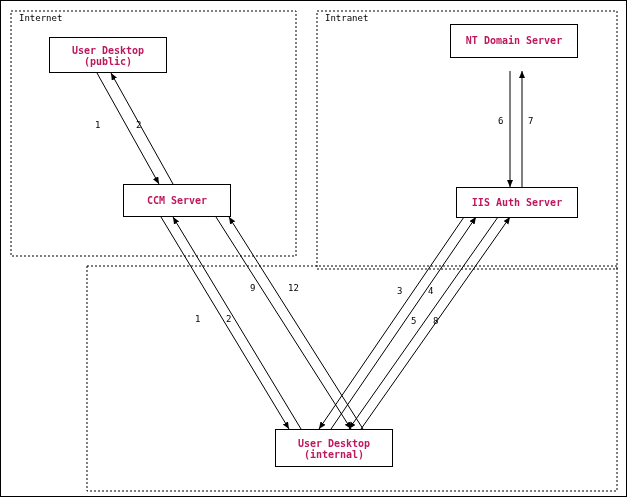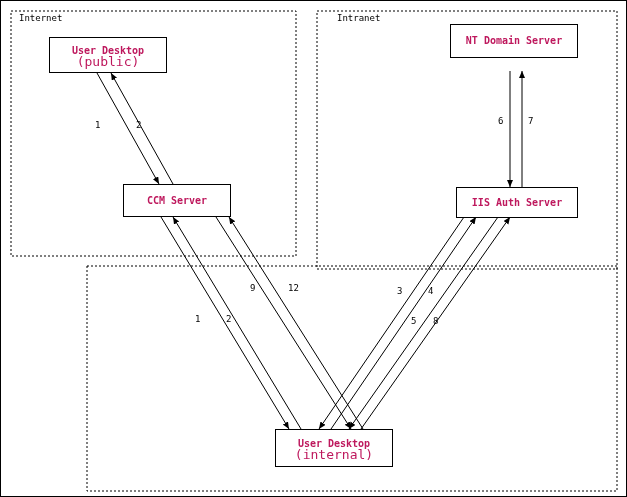--- a/index.html
+++ b/index.html
@@ -45,23 +45,24 @@
   }
   .node .title {
     font-family: "DejaVu Sans Mono", monospace;
     font-size: 10px;
     font-weight: bold;
     line-height: 12px;
     white-space: nowrap;
   }
   .node .sub {
     font-family: "DejaVu Sans Mono", monospace;
-    font-size: 13px;
+    font-size: 10px;
     line-height: 9px;
     white-space: nowrap;
+    font-weight: bold;
   }
   .edge-label {
     position: absolute;
     font-family: "DejaVu Sans Mono", monospace;
     font-size: 9px;
     color: #000000;
     white-space: nowrap;
   }
 </style>
 </head>
@@ -93,21 +94,21 @@
     <line x1="362" y1="428" x2="228" y2="216" stroke="#000000" stroke-width="1" marker-end="url(#arrow)"></line>
 
     <line x1="463" y1="216" x2="318" y2="428" stroke="#000000" stroke-width="1" marker-end="url(#arrow)"></line>
     <line x1="330" y1="428" x2="475" y2="216" stroke="#000000" stroke-width="1" marker-end="url(#arrow)"></line>
 
     <line x1="497" y1="216" x2="348" y2="428" stroke="#000000" stroke-width="1" marker-end="url(#arrow)"></line>
     <line x1="360" y1="428" x2="509" y2="216" stroke="#000000" stroke-width="1" marker-end="url(#arrow)"></line>
   </svg>
 
   <div class="zone-label" style="left:18px; top:12px;">Internet</div>
-  <div class="zone-label" style="left:336px; top:12px;">Intranet</div>
+  <div class="zone-label" style="left:324px; top:12px;">Intranet</div>
 
   <div class="node" style="left:48px; top:36px; width:118px; height:36px;">
     <div class="title">User Desktop</div>
     <div class="sub">(public)</div>
   </div>
 
   <div class="node" style="left:122px; top:183px; width:108px; height:33px;">
     <div class="title">CCM Server</div>
   </div>
 

